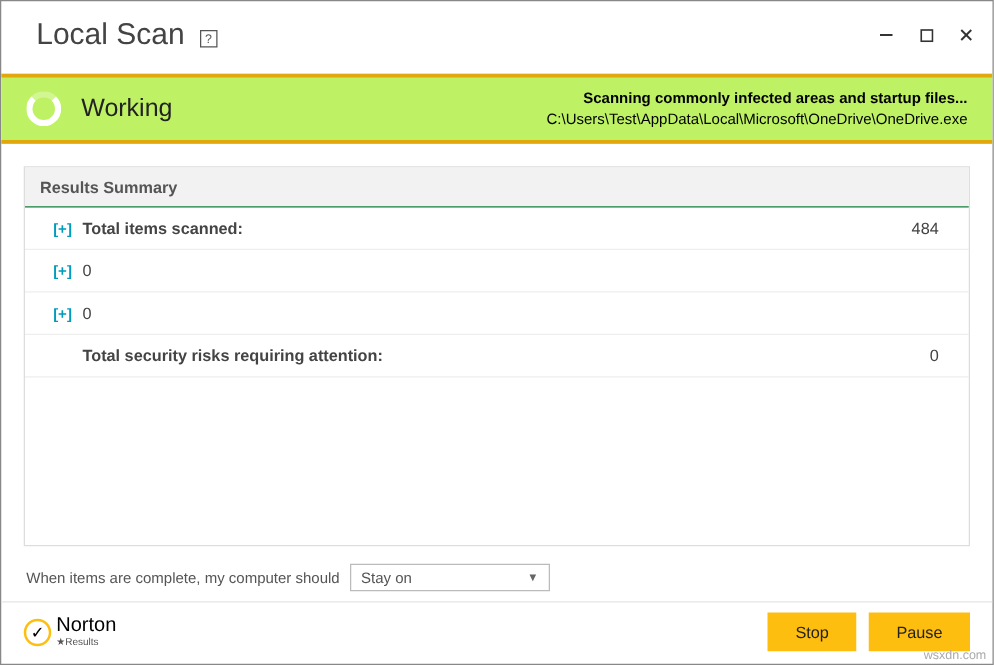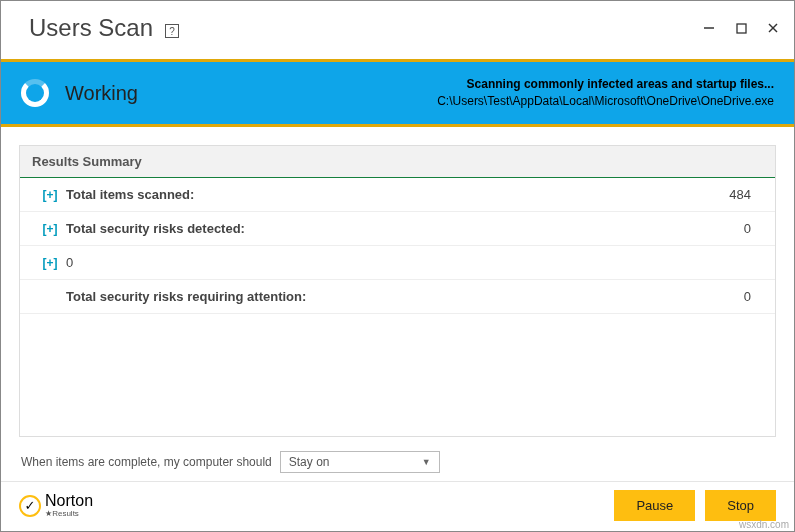--- a/index.html
+++ b/index.html
@@ -46,27 +46,27 @@
     .win-btn {
       width: 18px;
       height: 18px;
       display: flex;
       align-items: center;
       justify-content: center;
       cursor: pointer;
       font-size: 14px;
     }
     .status-bar {
-      background: #0ea5e9;
+      background: #bef264;
       border-top: 3px solid #e0a80a;
       border-bottom: 3px solid #e0a80a;
       display: flex;
       align-items: center;
       padding: 12px 20px;
-      height: 68px;
+      height: 56px;
     }
     .spinner {
       width: 28px;
       height: 28px;
       border: 5px solid #fff;
       border-top-color: rgba(255,255,255,0.3);
       border-radius: 50%;
       margin-right: 16px;
     }
     .status-label {
@@ -185,21 +185,21 @@
       position: absolute;
       bottom: 2px; right: 6px;
       font-size: 10px; color: #aaa;
       pointer-events: none;
     }
   </style>
 </head>
 <body>
 
 <div class="titlebar">
-  <div class="title">Users Scan</div>
+  <div class="title">Local Scan</div>
   <div class="help-icon">?</div>
   <div class="win-controls">
     <div class="win-btn">
       <svg width="12" height="12" viewBox="0 0 12 12">
           <line x1="1" y1="6" x2="11" y2="6" stroke="#333" stroke-width="1.5"></line>
         </svg>
     </div>
     <div class="win-btn">
       <svg width="11" height="11" viewBox="0 0 11 11">
           <rect x="1" y="1" width="9" height="9" fill="none" stroke="#333" stroke-width="1.3"></rect>
@@ -227,21 +227,20 @@
   <div class="results-box">
     <div class="results-header">Results Summary</div>
 
     <div class="result-row">
       <span class="expand">[+]</span>
       <span class="row-label">Total items scanned:</span>
       <span class="row-value">484</span>
     </div>
     <div class="result-row">
       <span class="expand">[+]</span>
-      <span class="row-label">Total security risks detected:</span>
       <span class="row-value">0</span>
     </div>
     <div class="result-row">
       <span class="expand">[+]</span>
       <span class="row-value">0</span>
     </div>
     <div class="result-row">
       <span class="no-expand"></span>
       <span class="row-label">Total security risks requiring attention:</span>
       <span class="row-value">0</span>
@@ -259,18 +258,18 @@
 
 <div class="footer">
   <div class="logo">
     <div class="logo-check">✓</div>
     <div class="logo-text">
       <span class="logo-main">Norton</span>
       <span class="logo-sub">★Results</span>
     </div>
   </div>
   <div class="btn-group">
+    <button class="btn">Stop</button>
     <button class="btn">Pause</button>
-    <button class="btn">Stop</button>
   </div>
 </div>
 
 <div class="watermark">wsxdn.com</div>
 
 </body></html>

